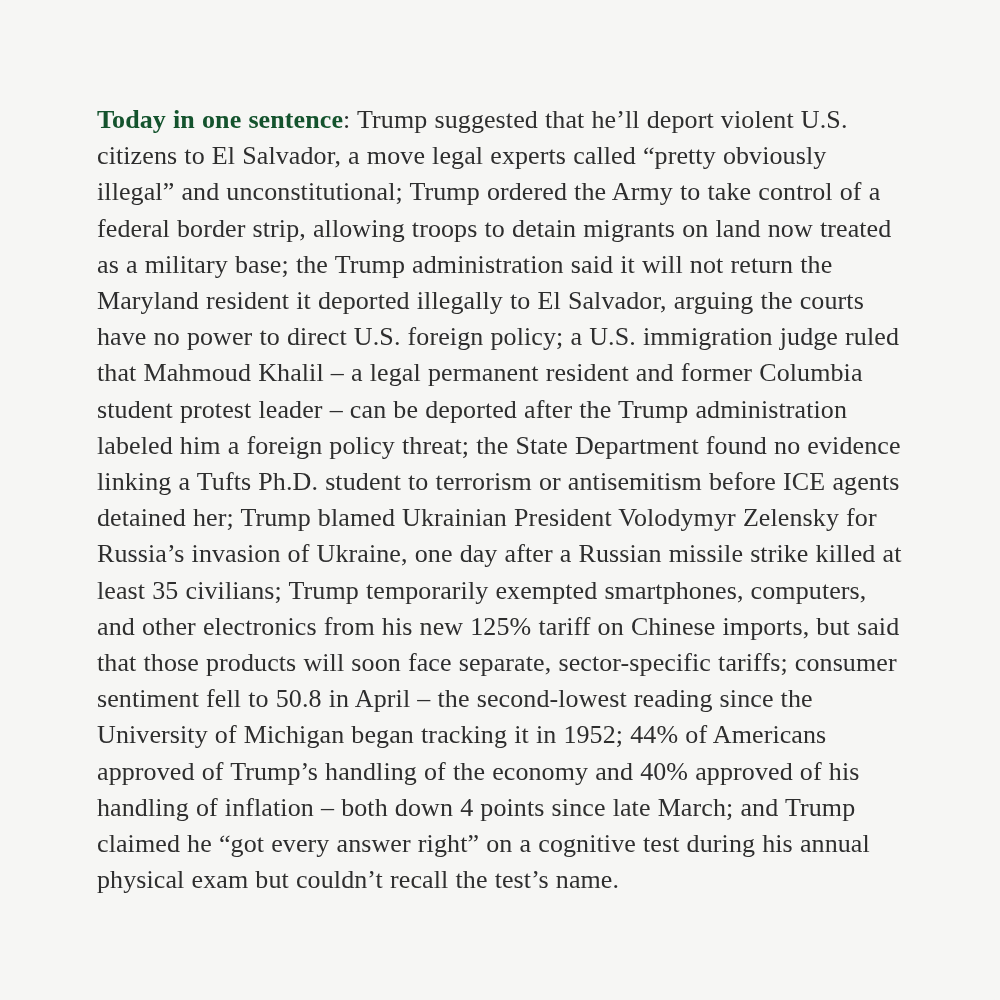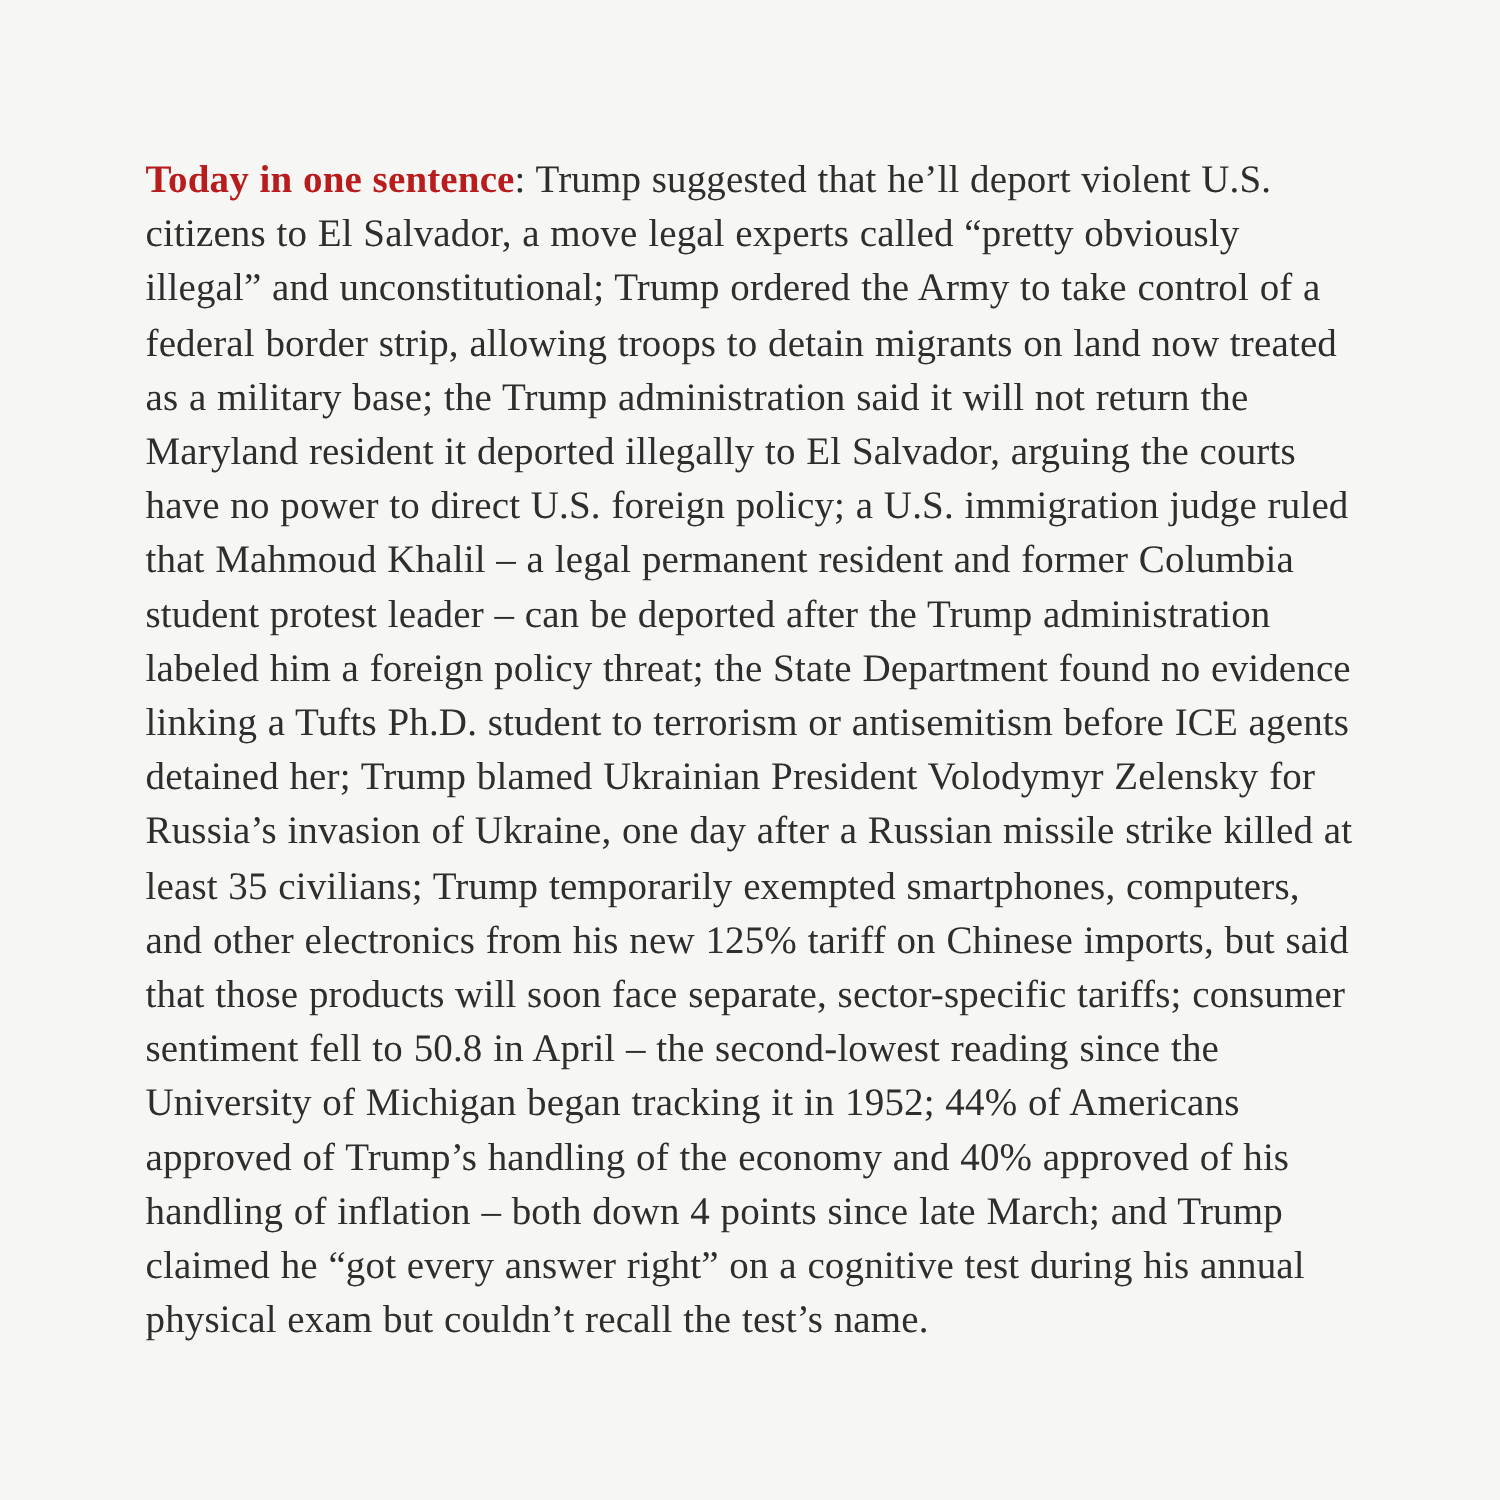--- a/index.html
+++ b/index.html
@@ -28,21 +28,21 @@
     margin: 0;
     font-size: 26px;
     line-height: 36.2px;
     color: #2e2e2e;
     text-align: left;
     letter-spacing: 0.1px;
     word-spacing: 0.5px;
   }
   .summary-lead {
     font-weight: 700;
-    color: #b91c1c;
+    color: #14532d;
   }
 </style>
 </head>
 <body>
 
 <main class="page">
   <p class="summary-paragraph"><strong class="summary-lead">Today in one sentence</strong><span>: Trump suggested that he’ll deport violent U.S. citizens to El Salvador, a move legal experts called “pretty obviously illegal” and unconstitutional; Trump ordered the Army to take control of a federal border strip, allowing troops to detain migrants on land now treated as a military base; the Trump administration said it will not return the Maryland resident it deported illegally to El Salvador, arguing the courts have no power to direct U.S. foreign policy; a U.S. immigration judge ruled that Mahmoud Khalil – a legal permanent resident and former Columbia student protest leader – can be deported after the Trump administration labeled him a foreign policy threat; the State Department found no evidence linking a Tufts Ph.D. student to terrorism or antisemitism before ICE agents detained her; Trump blamed Ukrainian President Volodymyr Zelensky for Russia’s invasion of Ukraine, one day after a Russian missile strike killed at least 35 civilians; Trump temporarily exempted smartphones, computers, and other electronics from his new 125% tariff on Chinese imports, but said that those products will soon face separate, sector-specific tariffs; consumer sentiment fell to 50.8 in April – the second-lowest reading since the University of Michigan began tracking it in 1952; 44% of Americans approved of Trump’s handling of the economy and 40% approved of his handling of inflation – both down 4 points since late March; and Trump claimed he “got every answer right” on a cognitive test during his annual physical exam but couldn’t recall the test’s name.</span></p>
 </main>
 
 </body></html>

